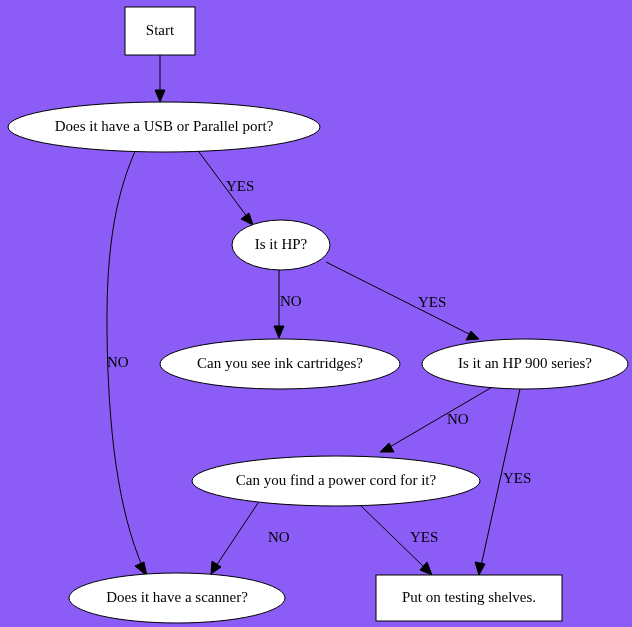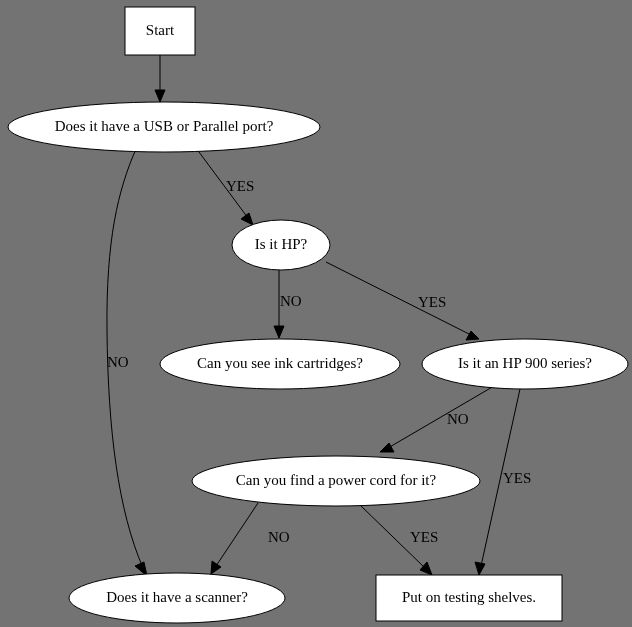--- a/index.html
+++ b/index.html
@@ -4,21 +4,21 @@
 <style>
   html, body {
     margin: 0;
     padding: 0;
     background: #ffffff;
   }
   #flowchart-root {
     position: relative;
     width: 632px;
     height: 627px;
-    background: #737373;
+    background: #8b5cf6;
     font-family: "Liberation Serif", "DejaVu Serif", serif;
     overflow: hidden;
   }
   svg#flow-svg {
     display: block;
     width: 632px;
     height: 627px;
   }
   .node-shape {
     fill: #ffffff;

